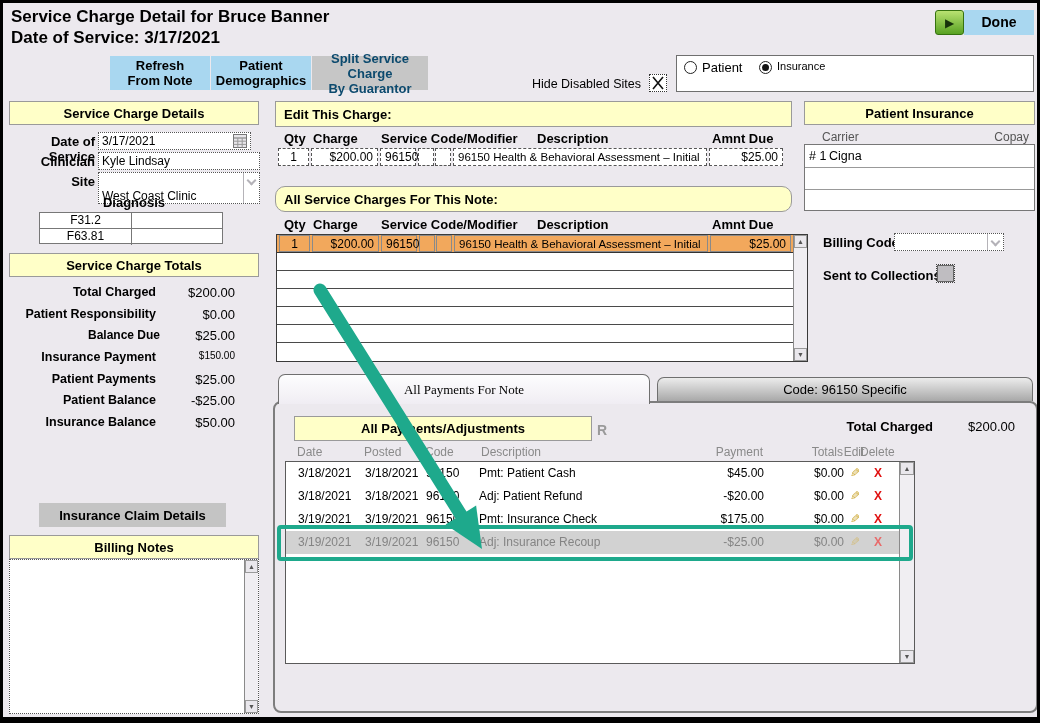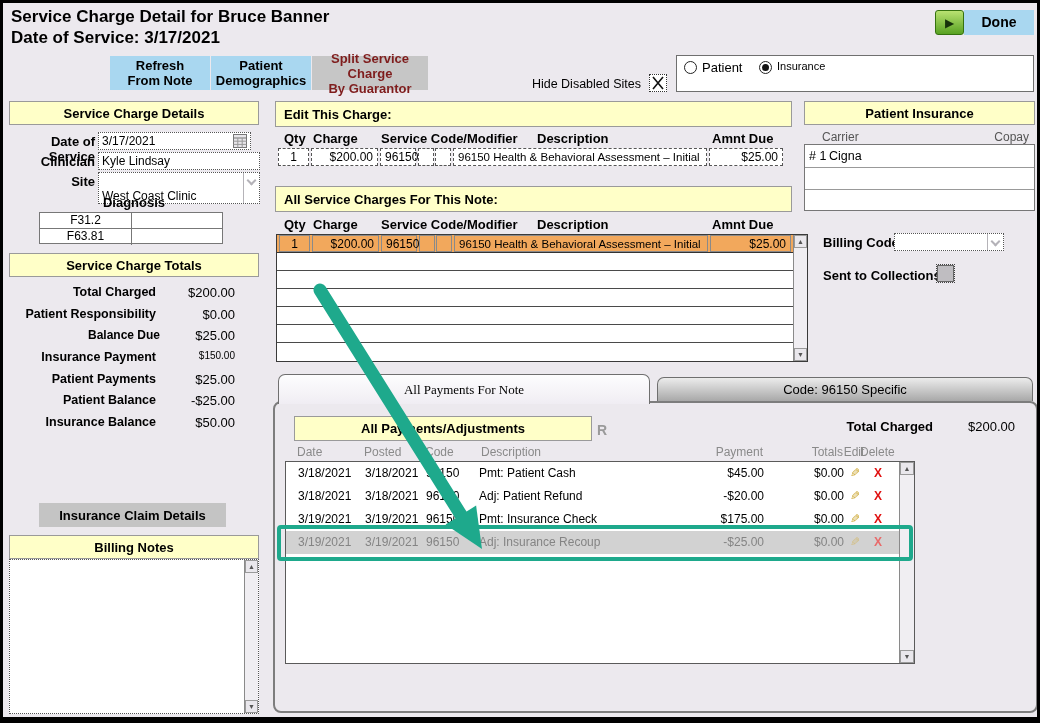--- a/index.html
+++ b/index.html
@@ -8,21 +8,21 @@
     border:3px solid #000;border-bottom-width:6px;background:#ece9ee;overflow:hidden;
     font-family:"Liberation Sans","DejaVu Sans",sans-serif;color:#000;
   }
   .abs{position:absolute;}
   .title{font-size:17px;font-weight:bold;}
   .ylw{background:#ffffc8;border:1px solid #9a9a9a;box-sizing:border-box;
        font-weight:bold;font-size:13px;display:flex;align-items:center;justify-content:center;}
   .ylw.left{justify-content:flex-start;padding-left:8px;}
   .btn-blue{background:#a9d7f0;border:none;font-weight:bold;font-size:13px;line-height:15px;
        display:flex;align-items:center;justify-content:center;text-align:center;cursor:pointer;}
-  .btn-gray{background:#c6c6c6;color:#7f1d1d;}
+  .btn-gray{background:#c6c6c6;color:#0c4a6e;}
   .lbl{font-size:13px;font-weight:bold;}
   .lbl-r{text-align:right;}
   .input{background:#fff;border:1px dotted #555;box-sizing:border-box;font-size:12px;
        display:flex;align-items:center;padding:0 3px;}
   .chev{width:15px;align-self:stretch;border-left:1px solid #b5b3b8;position:relative;}
   .chev::after{content:"";position:absolute;left:4px;top:4px;width:5px;height:5px;
        border-right:2px solid #b4b2b8;border-bottom:2px solid #b4b2b8;transform:rotate(45deg);}
   .radio{width:13px;height:13px;border-radius:50%;border:1px solid #222;background:#fff;box-sizing:border-box;}
   .radio.checked::after{content:"";display:block;width:7px;height:7px;margin:2px;background:#111;border-radius:50%;}
   .cell{position:absolute;box-sizing:border-box;background:#fff;border:1px dashed #555;
@@ -179,21 +179,21 @@
   <div class="abs" style="left:273px;top:145px;width:517px;height:18px;">
     <div class="cell ctr" style="left:2px;width:31px;">1</div>
     <div class="cell num" style="left:35px;width:67px;">$200.00</div>
     <div class="cell" style="left:104px;width:36px;">96150</div>
     <div class="cell" style="left:142px;width:16px;"></div>
     <div class="cell" style="left:159px;width:16px;"></div>
     <div class="cell" style="left:177px;width:254px;font-size:11.5px;">96150 Health &amp; Behavioral Assessment – Initial</div>
     <div class="cell num" style="left:433px;width:74px;">$25.00</div>
   </div>
 
-  <div class="abs ylw left" style="left:272px;top:183px;width:517px;height:26px;">All Service Charges For This Note:</div>
+  <div class="abs ylw left" style="left:272px;top:183px;width:517px;height:26px;border-radius:10px;">All Service Charges For This Note:</div>
   <div class="abs" style="left:273px;top:214px;width:517px;height:15px;">
     <span class="thead" style="left:8px;">Qty</span>
     <span class="thead" style="left:37px;">Charge</span>
     <span class="thead" style="left:105px;">Service Code/Modifier</span>
     <span class="thead" style="left:261px;">Description</span>
     <span class="thead" style="left:436px;">Amnt Due</span>
   </div>
   <div class="tbl" style="left:273px;top:231px;width:532px;height:128px;">
     <div class="orow" style="position:absolute;left:0;top:0;width:516px;height:18px;background:#f2a85c;border-bottom:1px solid #333;box-sizing:border-box;">
       <div class="cell ctr" style="left:2px;width:31px;">1</div>

